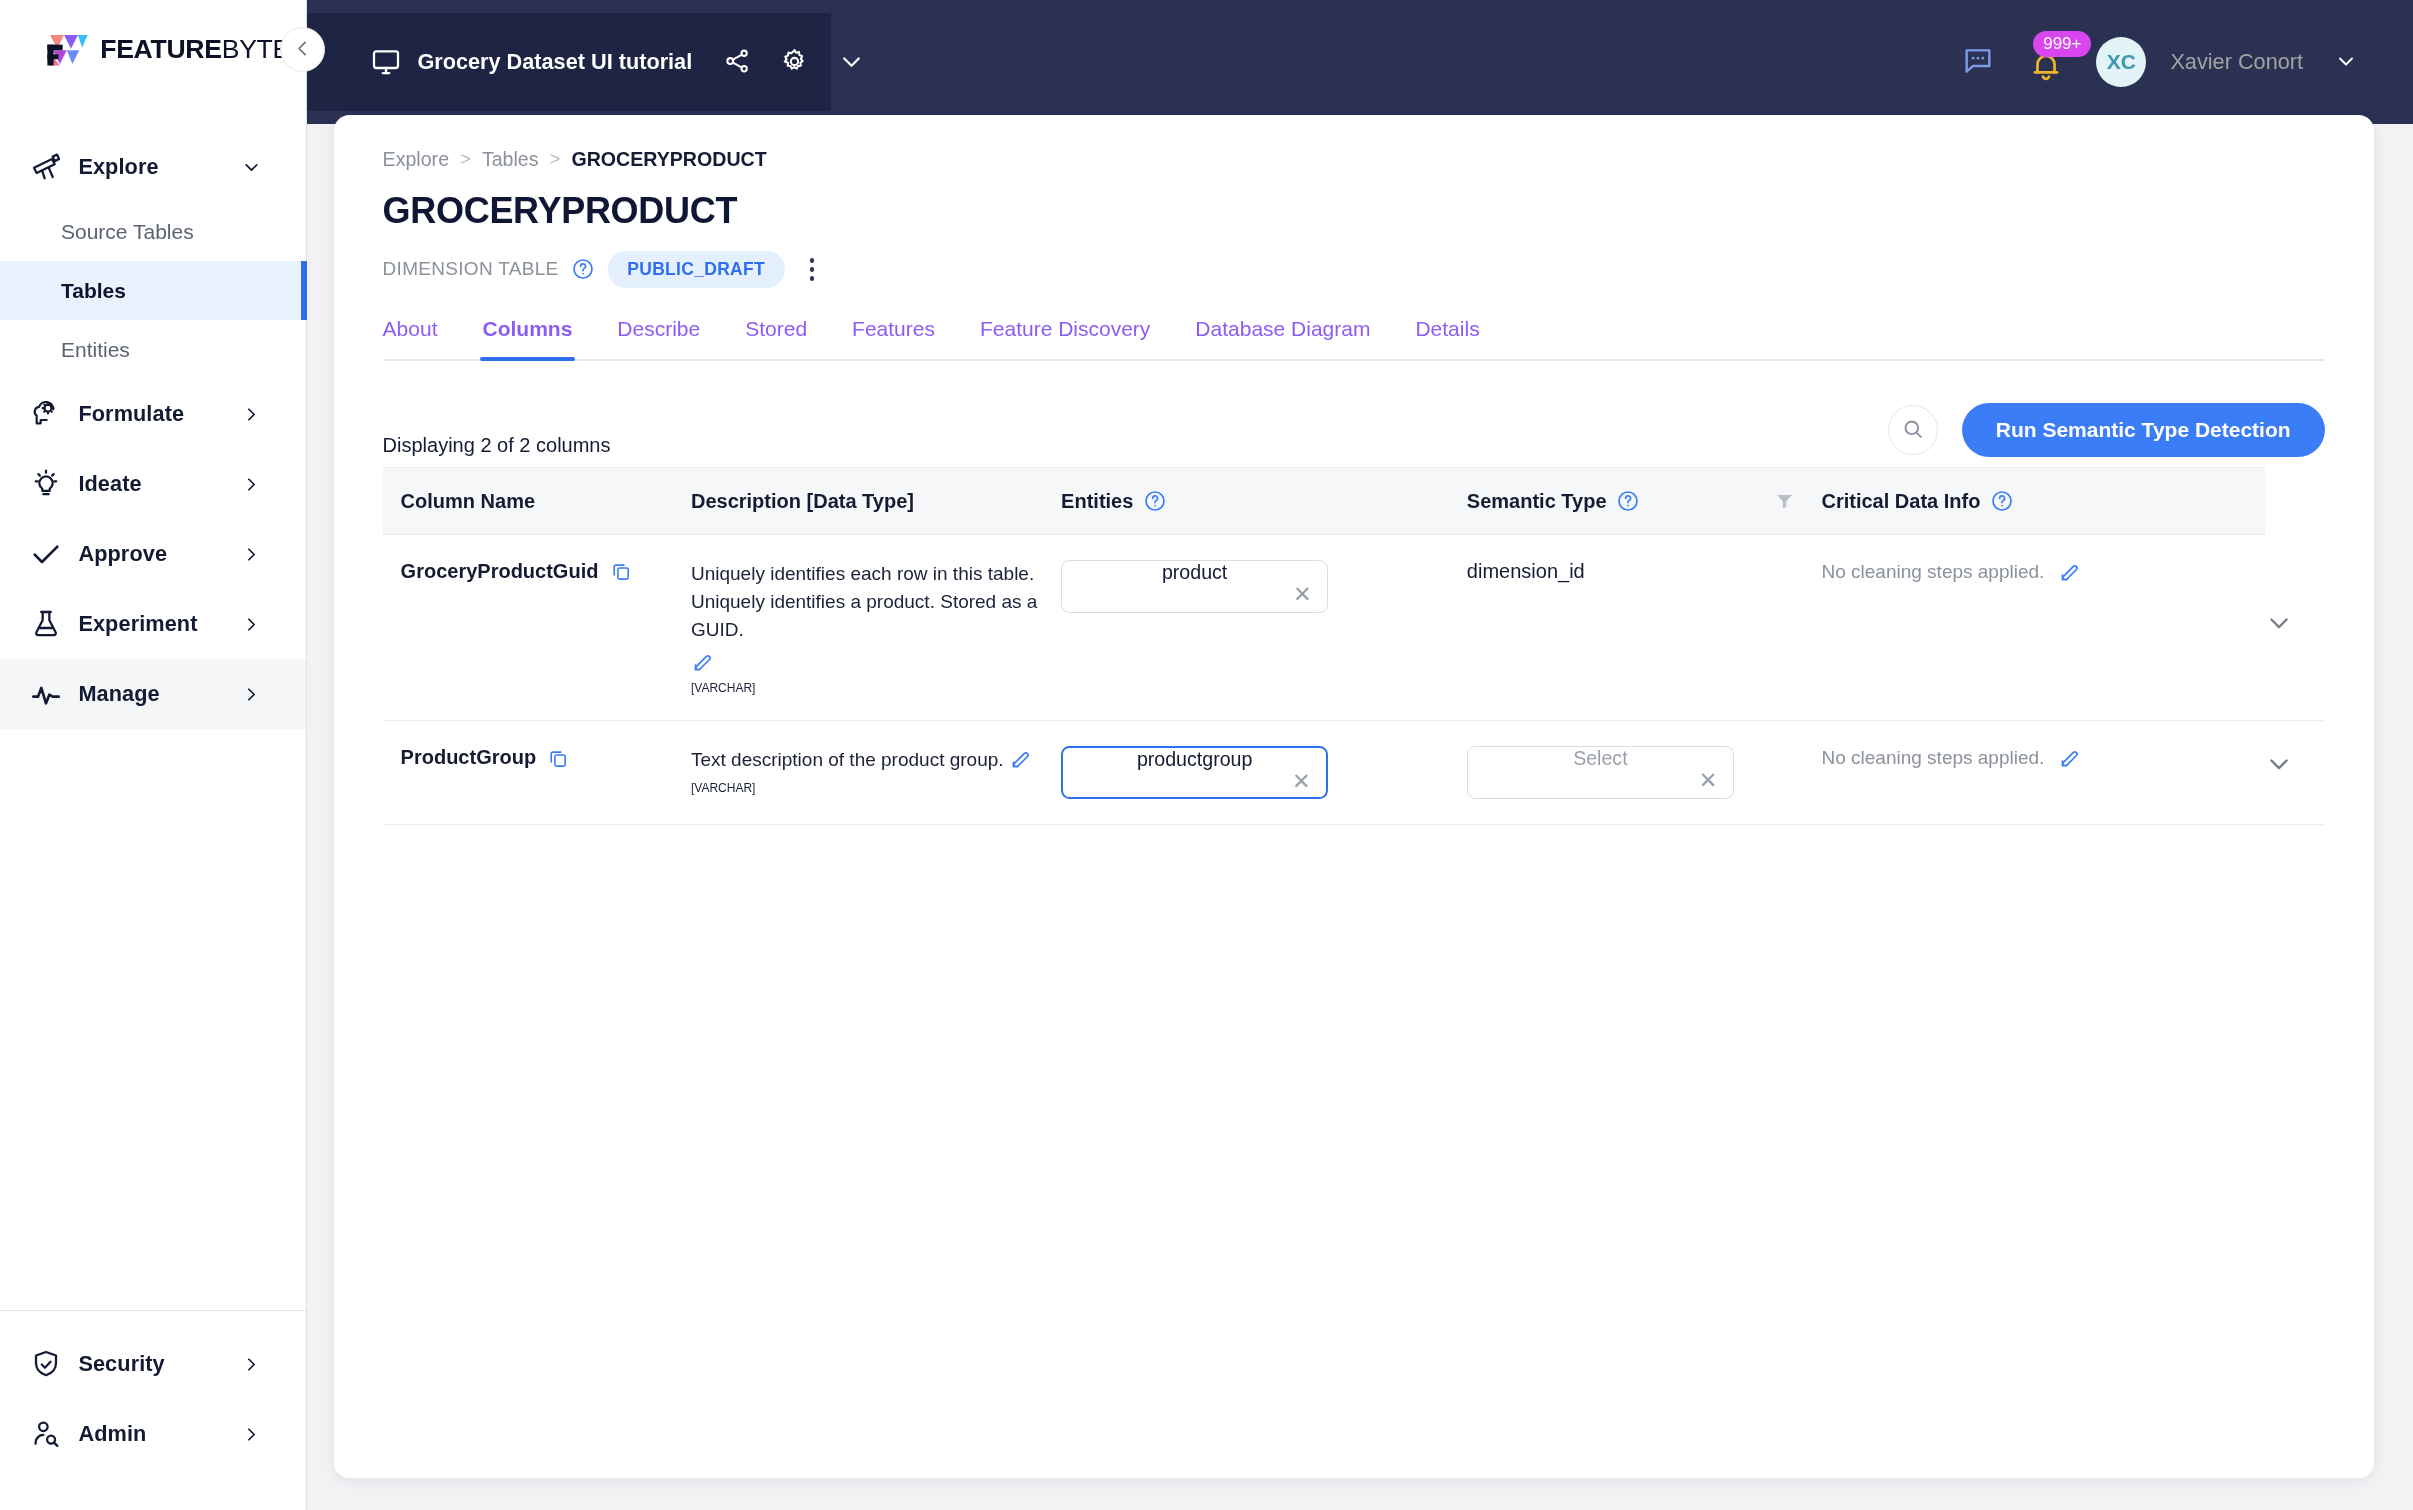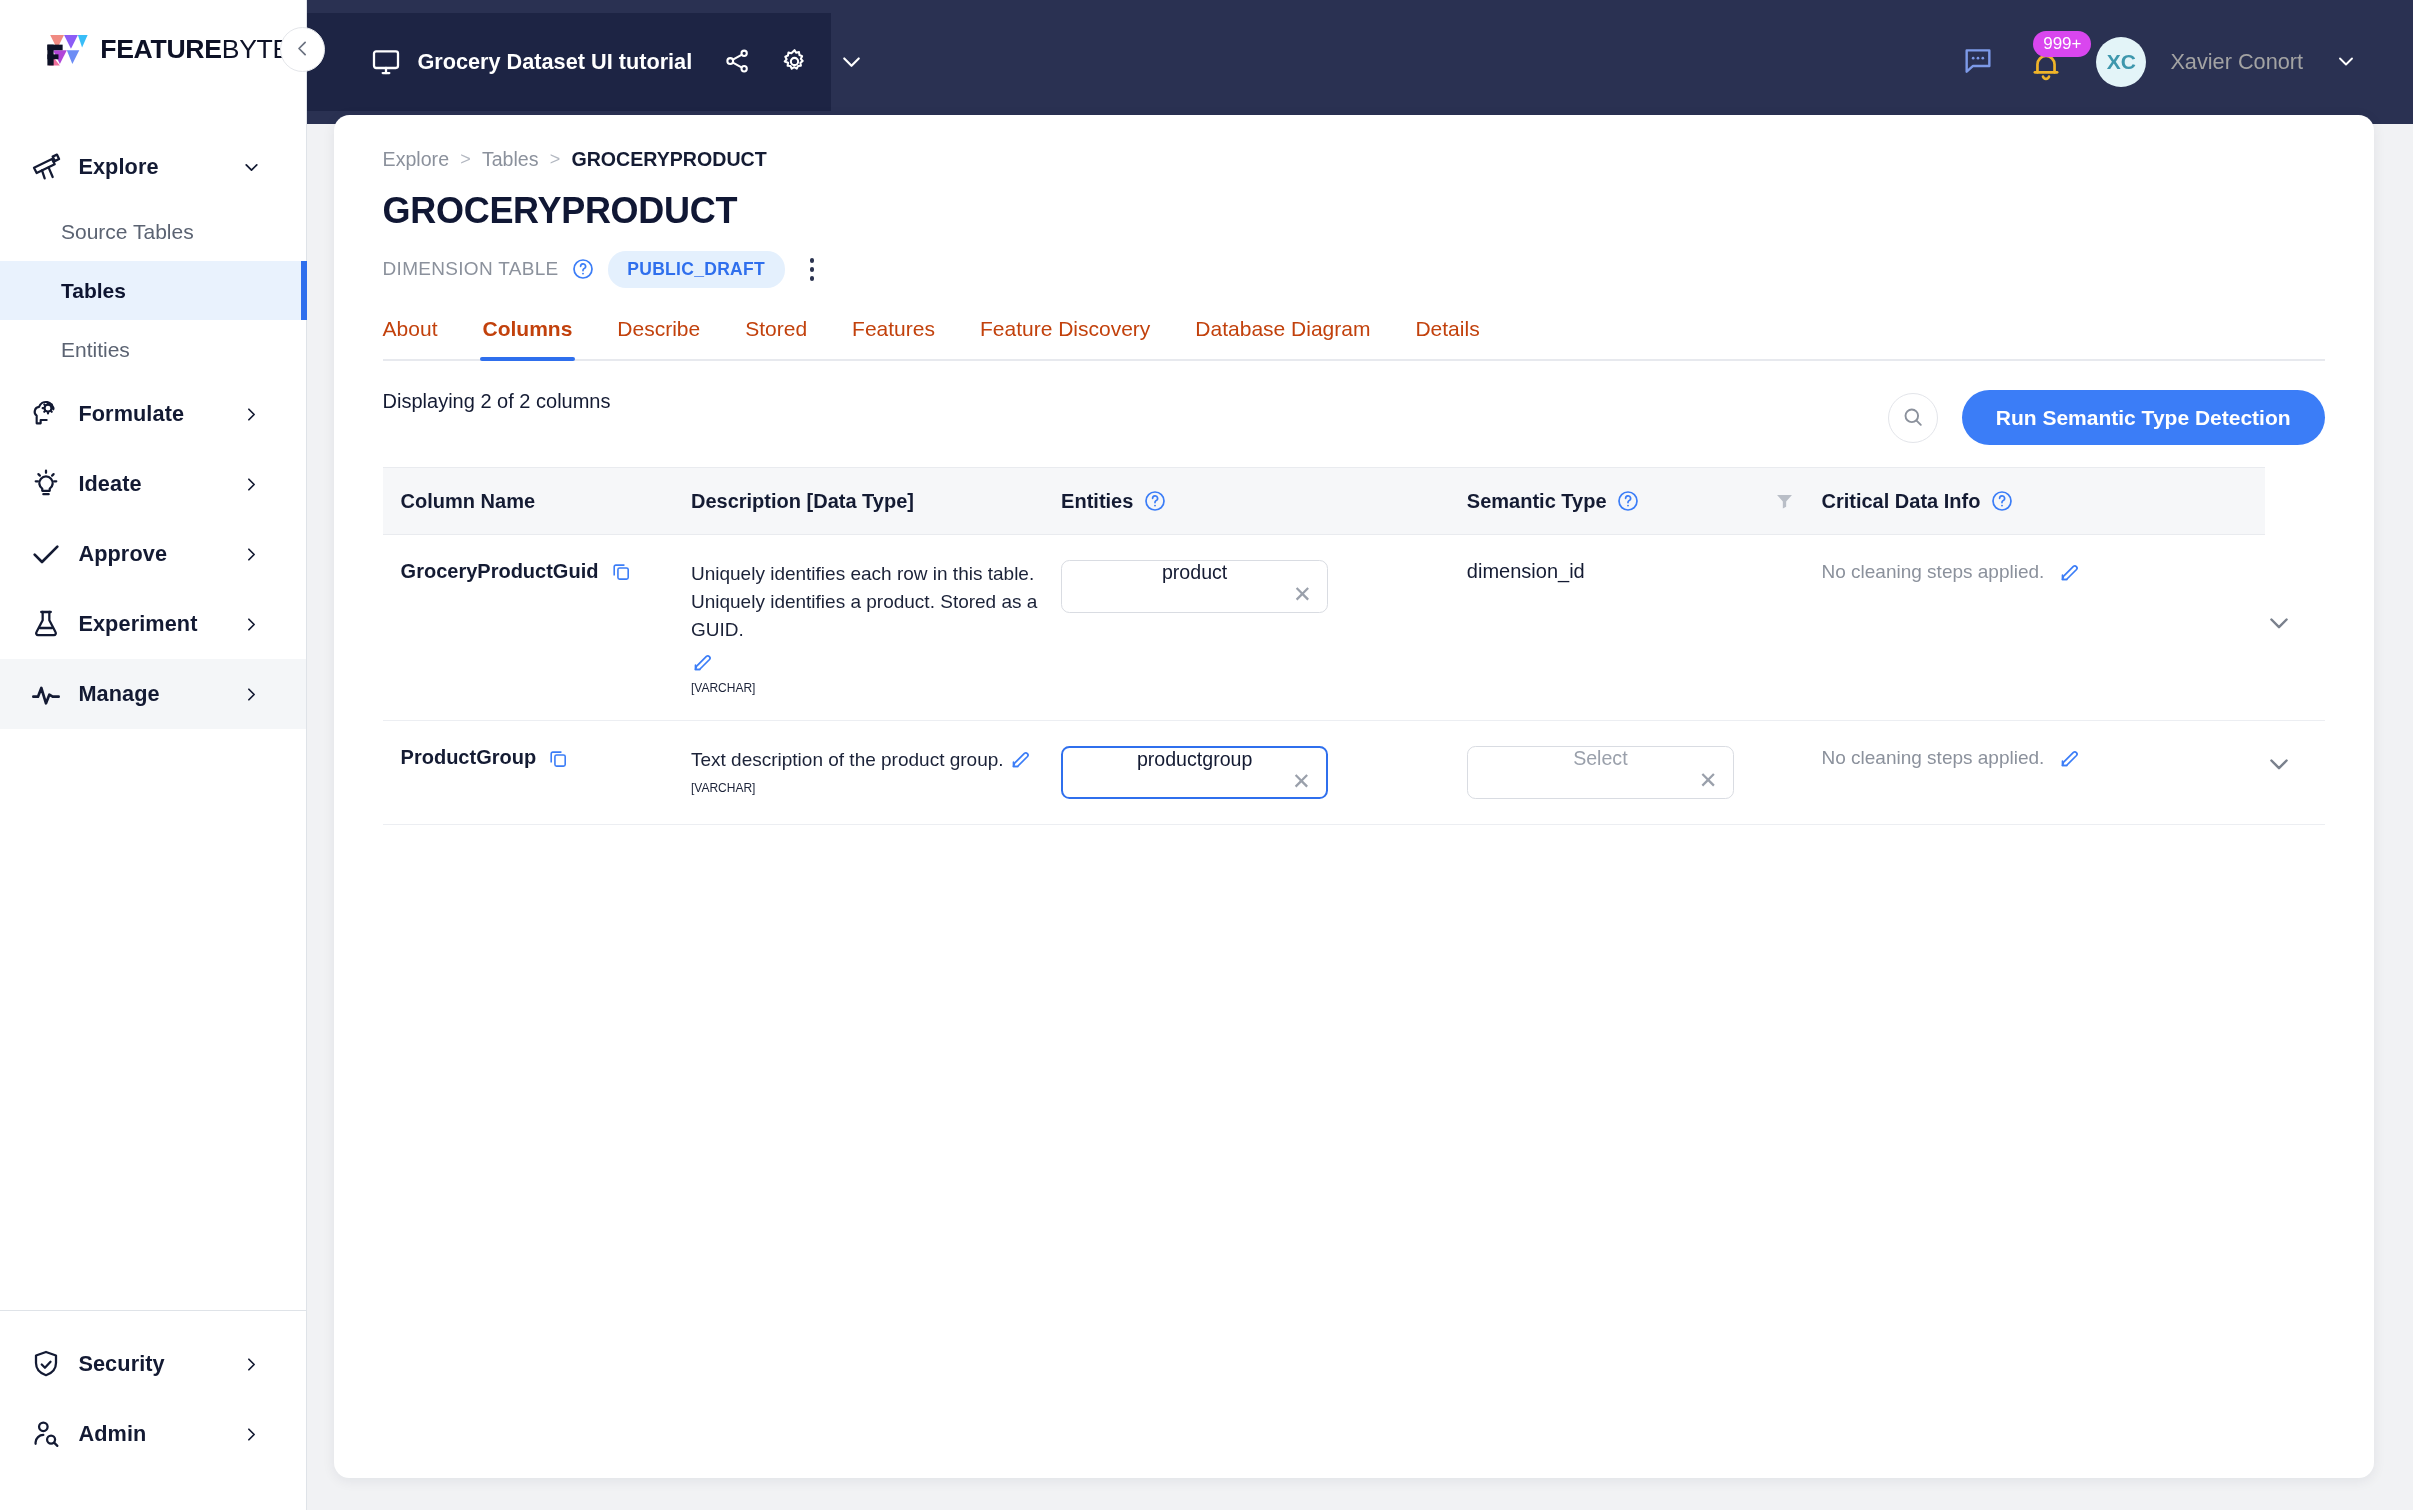--- a/index.html
+++ b/index.html
@@ -127,31 +127,31 @@
     background: #e4f0fd; color: #2f6fed;
     font-size: 17.5px; font-weight: 700; letter-spacing: 0.3px;
     padding: 8.4px 19.6px; border-radius: 18px; cursor:pointer;
   }
   .kebab { width: 24px; height: 28px; display:flex;flex-direction:column;justify-content:center;align-items:center;gap:4.2px; cursor:pointer; margin-left:2.8px;}
   .kebab i { width:4.9px;height:4.9px;border-radius:50%;background:#2b3350;display:block;}
 
   
   .tabs { display: flex; align-items: flex-end; gap: 45px; margin-top: 29px; border-bottom: 2.1px solid #e7e9ee; }
   .tab {
-    font-size: 21px; color: #c2410c; padding-bottom: 18px;
+    font-size: 21px; color: #8b5cf6; padding-bottom: 18px;
     cursor: pointer; position: relative; white-space: nowrap;
   }
   .tab.active { font-weight: 700; }
   .tab.active::after {
     content:""; position:absolute; left: -2.8px; right:-2.8px; bottom: -2.1px;
     height: 4.9px; background: #2f6fed; border-radius: 2.1px;
   }
 
   
-  .toolbar { display: flex; align-items: flex-start; margin-top: 29px; height: 67px; gap: 40px;}
+  .toolbar { display: flex; align-items: flex-end; margin-top: 29px; height: 67px; gap: 40px;}
   .displaying { font-size: 20px; color: #141b33; }
   .toolbar-right { margin-left: auto; display: flex; align-items: center; gap: 24px; }
   .circle-search {
     width: 50px; height: 50px; border-radius: 50%;
     border: 1.4px solid #e3e5ea; display:flex;align-items:center;justify-content:center; cursor:pointer;
   }
   .circle-search svg { width: 24px; height: 24px; }
   .btn-primary {
     background: #3b7df7; color: #ffffff;
     font-size: 21px; font-weight: 700;

